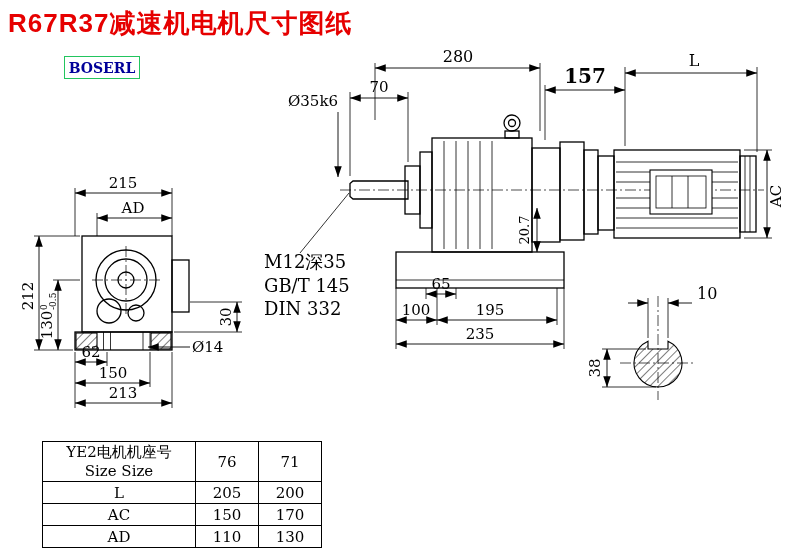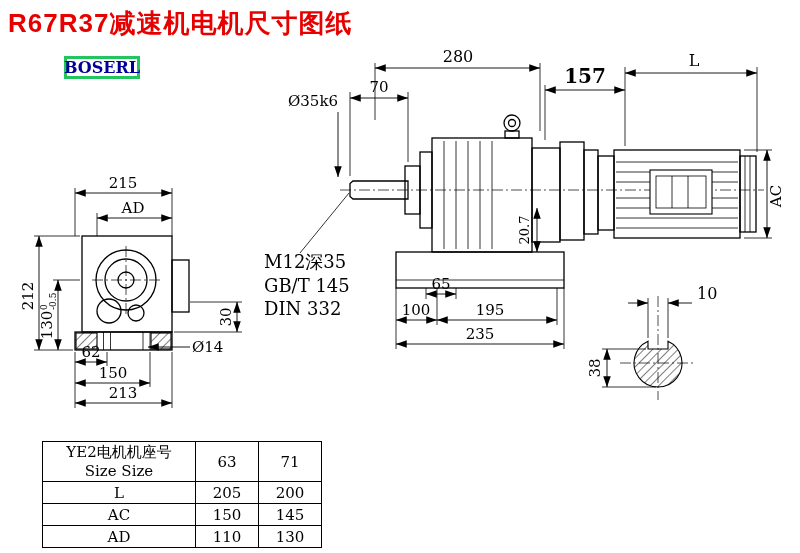--- a/index.html
+++ b/index.html
@@ -1,22 +1,22 @@
 <!DOCTYPE html>
 <html><head>
 <meta charset="utf-8">
 <style>
   html,body{margin:0;padding:0;}
   body{width:800px;height:553px;background:#ffffff;position:relative;overflow:hidden;
        font-family:"Liberation Sans",sans-serif;}
   .title{position:absolute;left:8px;top:6px;font-size:26px;font-weight:bold;color:#e60000;
          font-family:"Liberation Sans",sans-serif;letter-spacing:1px;text-align:center;}
-  .logo{position:absolute;left:64px;top:56px;width:76px;height:23px;border:3px solid #22c55e;
+  .logo{position:absolute;left:64px;top:56px;width:76px;height:23px;border:1px solid #22c55e;
         display:flex;align-items:center;justify-content:center;box-sizing:border-box;
-        font-family:"DejaVu Serif",serif;font-size:16px;font-weight:bold;color:#000099;}
+        font-family:"DejaVu Serif",serif;font-size:14px;font-weight:bold;color:#000099;}
   svg.draw{position:absolute;left:0;top:0;}
   svg text{font-family:"DejaVu Serif",serif;font-size:15px;fill:#000;}
   .outline{fill:none;stroke:#000;stroke-width:1.3;}
   .whitebox{fill:#fff;stroke:#000;stroke-width:1.1;}
   .thin{fill:none;stroke:#000;stroke-width:0.8;}
   .dim{fill:none;stroke:#000;stroke-width:0.9;}
   .cl{fill:none;stroke:#000;stroke-width:0.7;stroke-dasharray:11 3 2 3;}
   .hatched{fill:url(#hatch);stroke:#000;stroke-width:1.1;}
   .big{font-size:16px;}
   .bold157{font-weight:bold;font-size:20px;}
@@ -239,32 +239,32 @@
 </svg>
 
 <div class="table-wrap">
   <table>
     <tbody>
       <tr class="hdr">
         <td class="c-label">
           <div>YE2电机机座号</div>
           <div>Size Size</div>
         </td>
-        <td class="c-val">63</td>
+        <td class="c-val">76</td>
         <td class="c-val">71</td>
       </tr>
       <tr class="row">
         <td>L</td>
         <td>205</td>
         <td>200</td>
       </tr>
       <tr class="row">
         <td>AC</td>
         <td>150</td>
-        <td>145</td>
+        <td>170</td>
       </tr>
       <tr class="row">
         <td>AD</td>
         <td>110</td>
         <td>130</td>
       </tr>
     </tbody>
   </table>
 </div>
 

